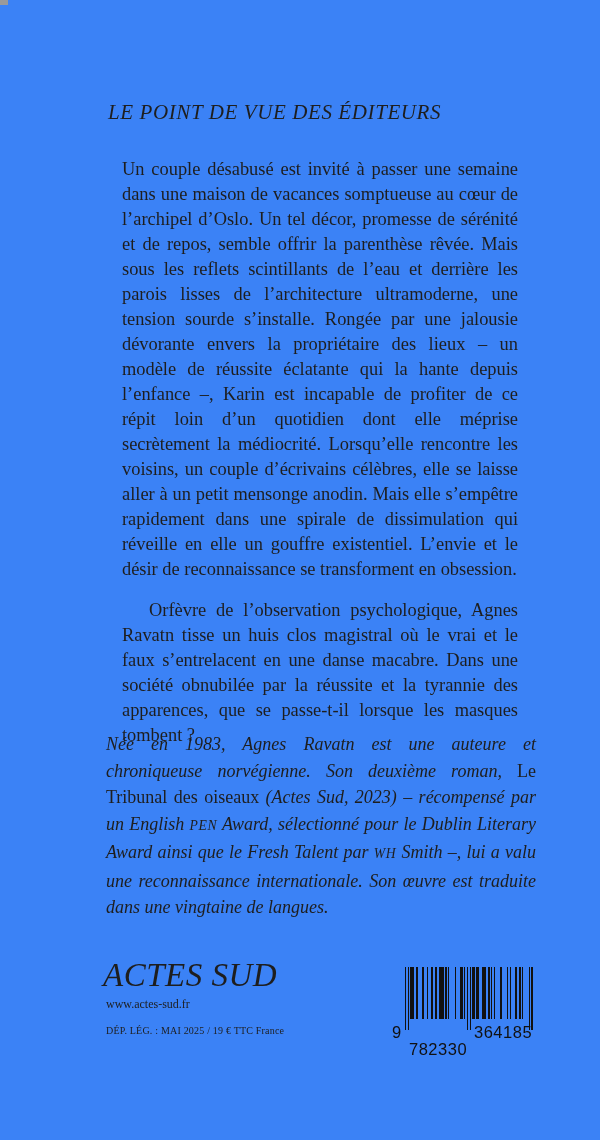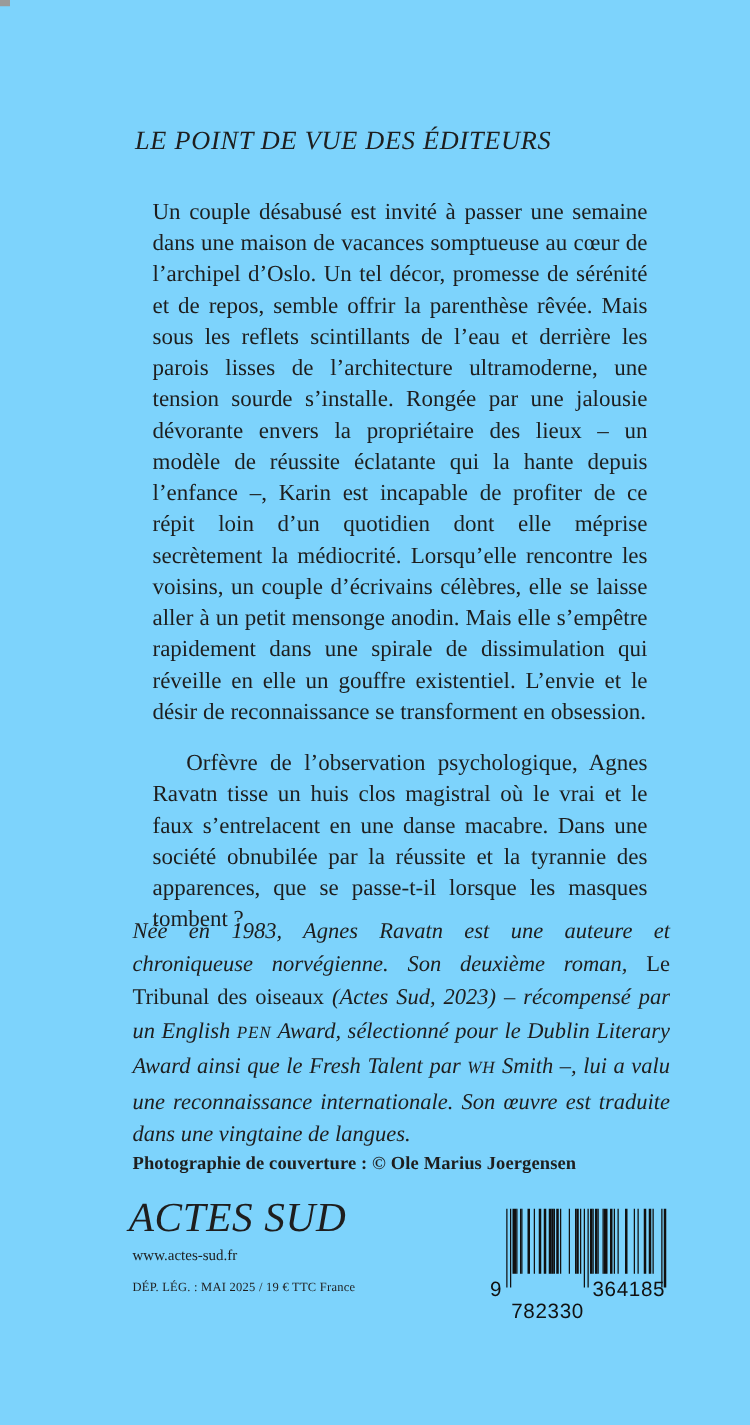--- a/index.html
+++ b/index.html
@@ -1,20 +1,20 @@
 <!DOCTYPE html>
 <html><head>
 <meta charset="utf-8">
 <style>
   html, body { margin: 0; padding: 0; background: #ffffff; }
   .cover {
     position: relative;
     width: 600px;
     height: 1140px;
-    background: #7dd3fc;
+    background: #3b82f6;
     font-family: "Liberation Serif", serif;
     color: #1e1e1e;
     overflow: hidden;
   }
   .scan-artifact {
     position: absolute;
     left: 0; top: 0;
     width: 8px; height: 5px;
     background: #9a9a9a;
   }
@@ -127,21 +127,20 @@
 
   <h1 class="header-title">LE POINT DE VUE DES ÉDITEURS</h1>
 
   <section class="synopsis">
     <p>Un couple désabusé est invité à passer une semaine dans une maison de vacances somptueuse au cœur de l’archipel d’Oslo. Un tel décor, promesse de sérénité et de repos, semble offrir la parenthèse rêvée. Mais sous les reflets scintillants de l’eau et derrière les parois lisses de l’architecture ultramoderne, une tension sourde s’installe. Rongée par une jalousie dévorante envers la propriétaire des lieux – un modèle de réussite éclatante qui la hante depuis l’enfance –, Karin est incapable de profiter de ce répit loin d’un quotidien dont elle méprise secrètement la médiocrité. Lorsqu’elle rencontre les voisins, un couple d’écrivains célèbres, elle se laisse aller à un petit mensonge anodin. Mais elle s’empêtre rapidement dans une spirale de dissimulation qui réveille en elle un gouffre existentiel. L’envie et le désir de reconnaissance se transforment en obsession.</p>
     <p class="indented">Orfèvre de l’observation psychologique, Agnes Ravatn tisse un huis clos magistral où le vrai et le faux s’entrelacent en une danse macabre. Dans une société obnubilée par la réussite et la tyrannie des apparences, que se passe-t-il lorsque les masques tombent ?</p>
   </section>
 
   <p class="bio"><span>Née en 1983, Agnes Ravatn est une auteure et chroniqueuse norvégienne. Son deuxième roman, </span><span class="roman">Le Tribunal des oiseaux</span><span> (Actes Sud, 2023) – récompensé par un English </span><span class="sc">PEN</span><span> Award, sélectionné pour le Dublin Literary Award ainsi que le Fresh Talent par </span><span class="sc">WH</span><span> Smith –, lui a valu une reconnaissance internationale. Son œuvre est traduite dans une vingtaine de langues.</span></p>
 
-  <p class="credit">Photographie de couverture : © Ole Marius Joergensen</p>
 
   <div class="publisher-logo">ACTES SUD</div>
 
   <div class="publisher-website">www.actes-sud.fr</div>
 
   <div class="legal-line">DÉP. LÉG. : MAI 2025 / 19 € TTC France</div>
 
   <div class="barcode">
     <div class="bars">
         <div class="module dark tall"></div>

